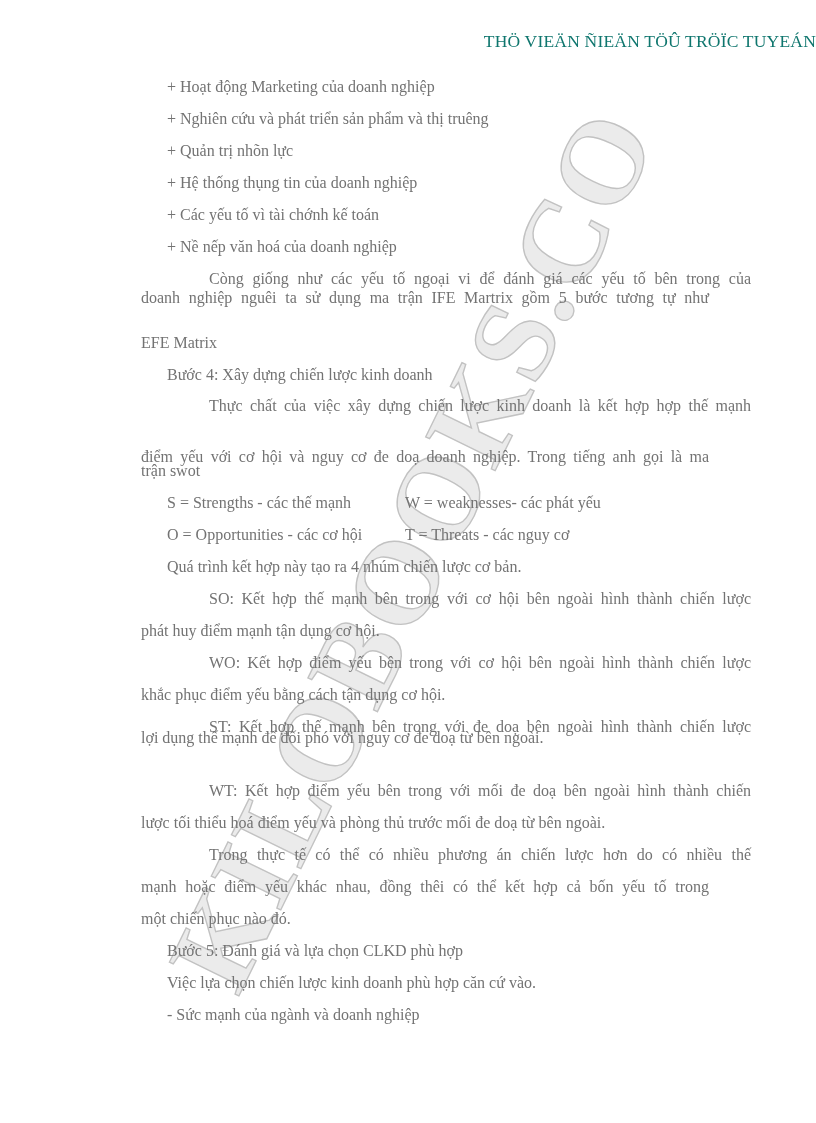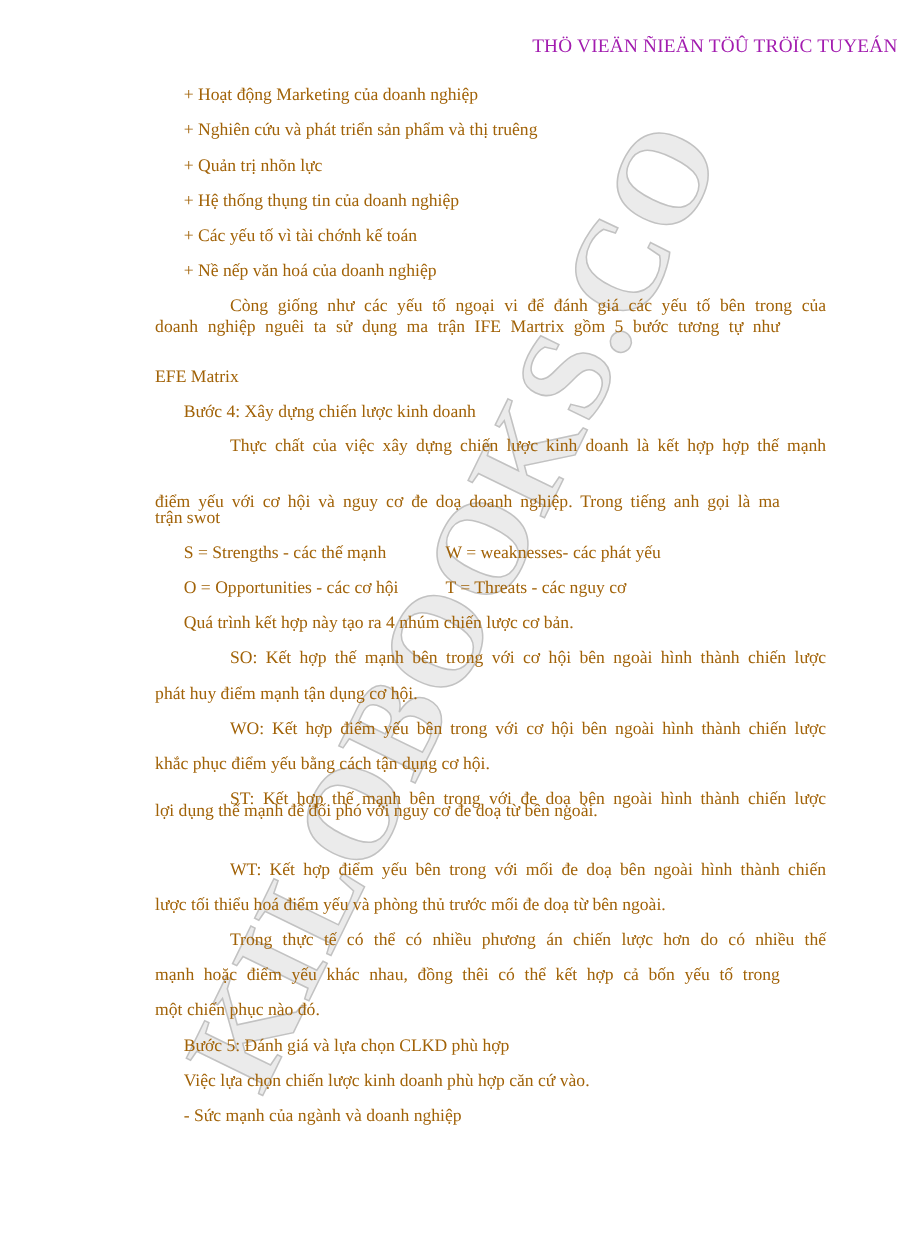--- a/index.html
+++ b/index.html
@@ -1,21 +1,21 @@
 <!DOCTYPE html>
 <html><head>
 <meta charset="utf-8">
 <style>
   html, body { margin: 0; padding: 0; background: #ffffff; }
   body { width: 816px; height: 1123px; position: relative; overflow: hidden;
          font-family: "Liberation Serif", "DejaVu Serif", serif; color: #111; }
   .header { position: absolute; top: 31px; right: 0; font-size: 17.5px;
-            letter-spacing: 0.2px; white-space: nowrap; color: #a21caf; }
+            letter-spacing: 0.2px; white-space: nowrap; color: #0f766e; }
   .line { position: absolute; left: 141px; font-size: 16px; line-height: 20px;
-          white-space: nowrap; color: #a16207; }
+          white-space: nowrap; color: #737373; }
   .ind { left: 167px; }
   .just { width: 568px; text-align: justify; text-align-last: justify; }
   .just.ind { width: 542px; margin-left: 42px; }
   .col2 { position: absolute; left: 405px; }
   .watermark { position: absolute; left: 413px; top: 550px; transform: translate(-50%, -50%) rotate(-64deg);
                font-size: 118px; font-weight: bold; letter-spacing: 2px; white-space: nowrap;
                color: transparent; -webkit-text-stroke: 1.4px #b8b8b8;
                text-shadow: 0 0 0 rgba(190,190,190,0.35); opacity: 0.85; pointer-events: none;
                font-family: "Liberation Serif", serif; }
 </style>

